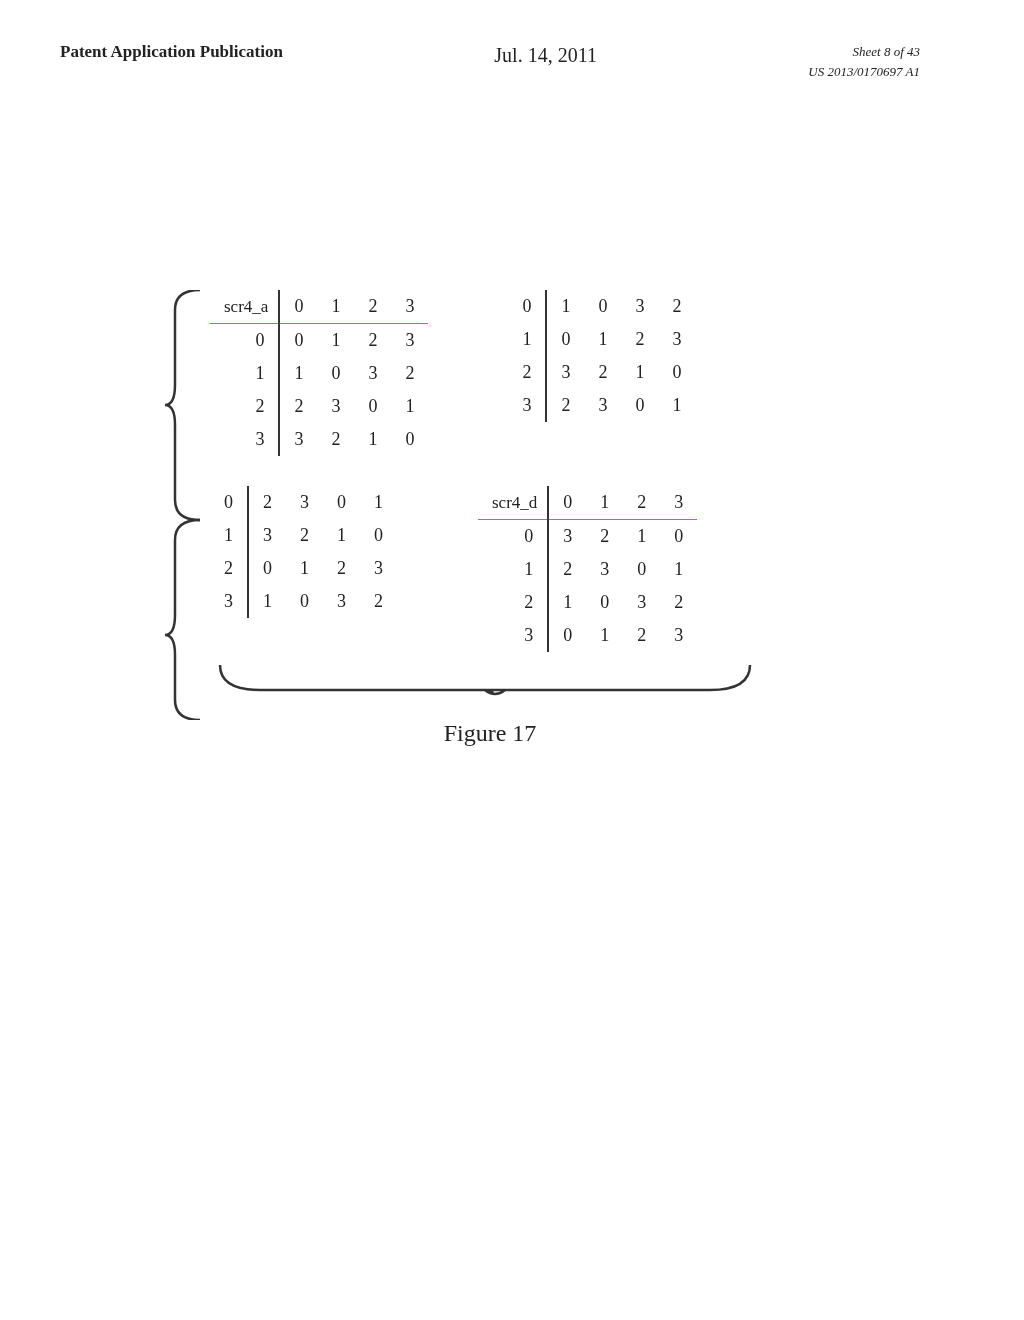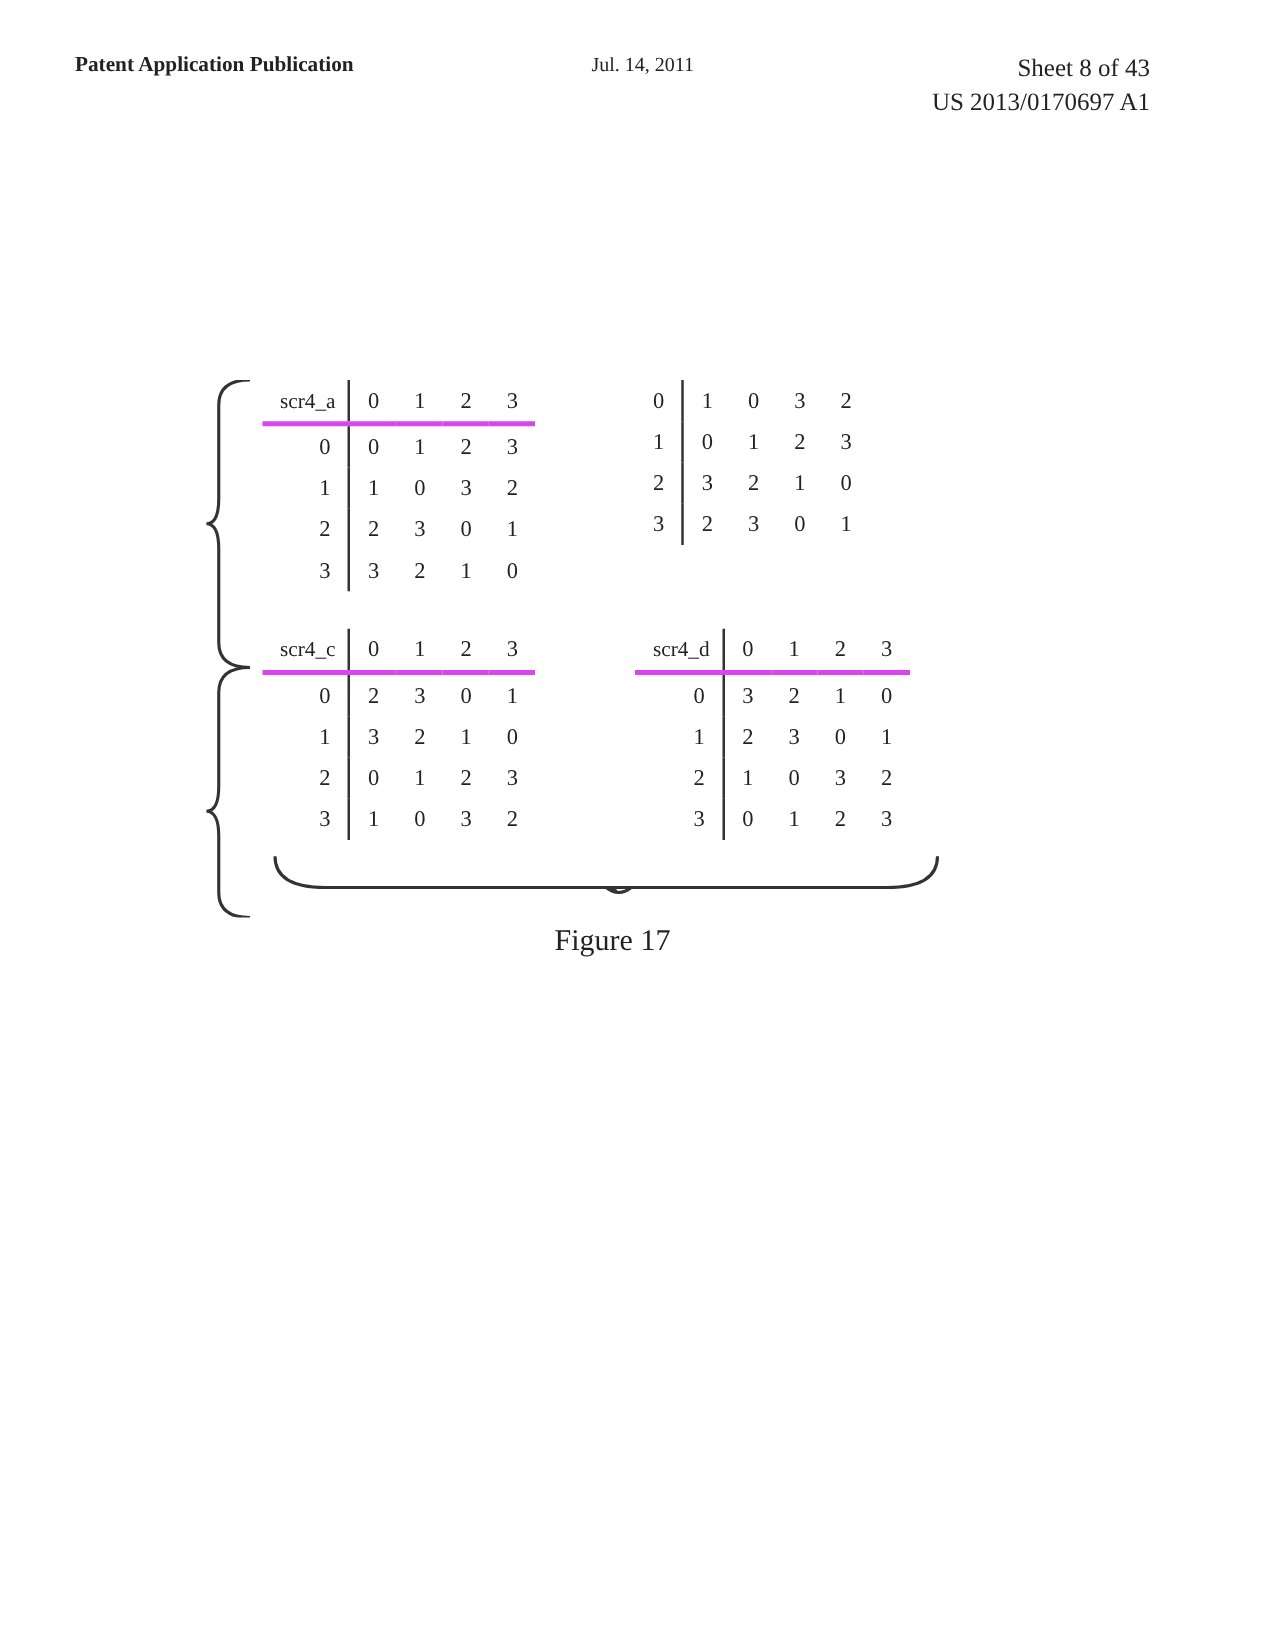--- a/index.html
+++ b/index.html
@@ -28,26 +28,27 @@
       margin-bottom: 0;
       padding-bottom: 10px;
     }
     .header-left {
       font-weight: bold;
       font-size: 17px;
       line-height: 1.4;
       max-width: 380px;
     }
     .header-center {
-      font-size: 16px;
-      padding-top: 4px;
-    }
-    .header-right {
       font-size: 20px;
       padding-top: 4px;
+    }
+    .header-right {
+      font-size: 13px;
+      padding-top: 4px;
+      font-style: italic;
     }
 
     
     .content {
       display: flex;
       flex-direction: column;
       align-items: center;
       margin-top: 200px;
     }
 
@@ -74,21 +75,21 @@
     }
 
     .matrix-table td {
       padding: 6px 14px;
       text-align: center;
       min-width: 28px;
     }
 
     
     .matrix-table .header-row td {
-      border-bottom: 4px solid #d946ef;
+      border-bottom: 1px solid #d946ef;
       font-weight: normal;
     }
 
     
     .matrix-table td.row-header {
       border-right: 2px solid #333;
       text-align: right;
     }
 
     
@@ -209,27 +210,20 @@
             </tr>
           </tbody>
             </table>
 
         </div>
 
         <div class="table-row">
 
           <table class="matrix-table">
             <tbody>
-                <tr class="header-row">
-              <td class="name-cell">scr4_c</td>
-              <td>0</td>
-              <td>1</td>
-              <td>2</td>
-              <td>3</td>
-            </tr>
             <tr>
               <td class="row-header">0</td>
               <td>2</td>
               <td>3</td>
               <td>0</td>
               <td>1</td>
             </tr>
             <tr>
               <td class="row-header">1</td>
               <td>3</td>

